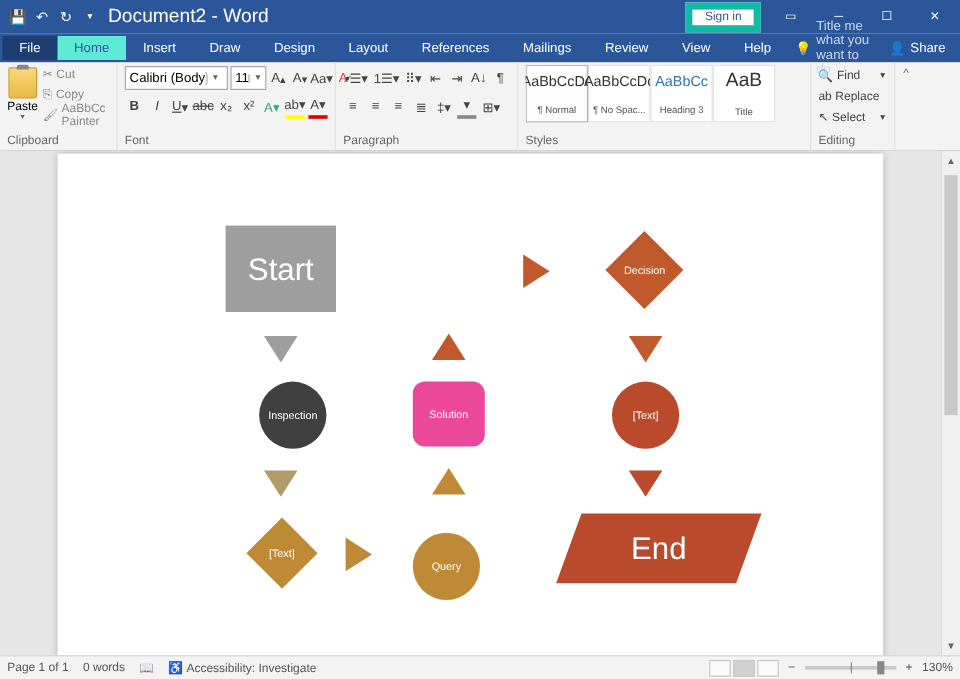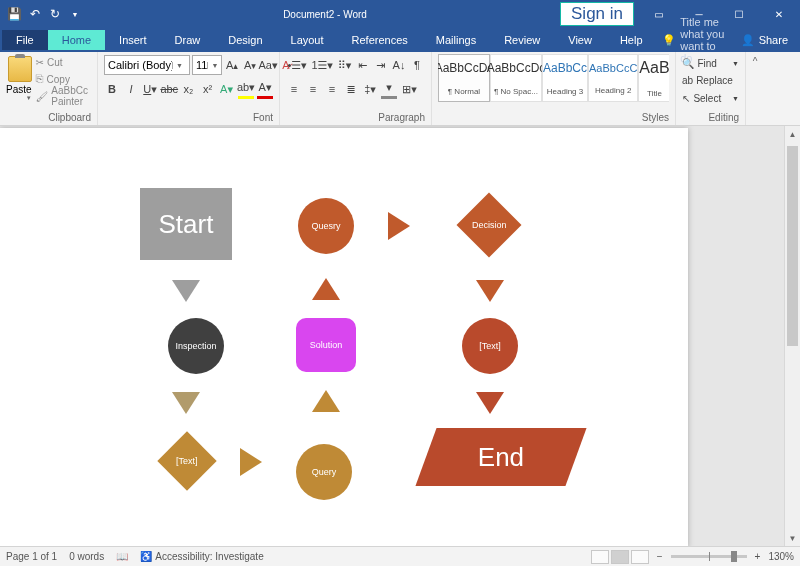--- a/index.html
+++ b/index.html
@@ -1,55 +1,55 @@
 <!DOCTYPE html>
 <html><head>
 <meta charset="utf-8">
 <style>
 *{margin:0;padding:0;box-sizing:border-box;font-family:"Segoe UI",Arial,sans-serif;user-select:none}
 body{background:#e6e6e6;width:800px;height:566px;overflow:hidden;position:relative}
 .titlebar{height:28px;background:#2b579a;color:#fff;display:flex;align-items:center;font-size:11px}
 .qat{display:flex;align-items:center;gap:6px;padding:0 8px}
 .qat-icon{width:14px;height:14px;display:flex;align-items:center;justify-content:center;font-size:12px;color:#fff}
-.titlebar-center{flex:1;text-align:center;font-size:10px}
+.titlebar-center{flex:1;text-align:left;font-size:16px}
 .titlebar-right{display:flex;align-items:center;gap:10px;padding-right:6px}
-.signin-btn{background:#fff;color:#2b579a;padding:1px 10px;font-size:17px;border:1px solid #14b8a6}
+.signin-btn{background:#fff;color:#2b579a;padding:1px 10px;font-size:10px;border:6px solid #14b8a6}
 .win-btn{width:30px;height:28px;display:flex;align-items:center;justify-content:center;font-size:10px;color:#fff}
 .menubar{height:24px;background:#2b579a;display:flex;align-items:center;padding:0 2px;color:#fff;font-size:11px}
 .menuitem{padding:4px 14px;cursor:pointer}
 .menuitem.active{background:#5eead4;color:#2b579a}
 .tellme{display:flex;align-items:center;gap:4px;margin-left:6px;color:#cfd9ea;font-size:11px}
 .share{margin-left:auto;padding:4px 10px;display:flex;align-items:center;gap:4px}
 .ribbon{height:74px;background:#f3f3f3;border-bottom:1px solid #d4d4d4;display:flex;font-size:10px}
 .group{border-right:1px solid #e1e1e1;padding:2px 6px 0;display:flex;flex-direction:column;position:relative}
-.group-label{text-align:right;font-size:10px;color:#666;padding:2px 0;margin-top:auto;position:relative}
+.group-label{text-align:left;font-size:10px;color:#666;padding:2px 0;margin-top:auto;position:relative}
 .clipboard-group{width:98px}
 .clipboard-top{display:flex;gap:4px;height:52px}
-.paste-btn{display:flex;flex-direction:column;align-items:flex-end;width:34px;padding-top:2px}
+.paste-btn{display:flex;flex-direction:column;align-items:center;width:34px;padding-top:2px}
 .paste-ico{width:24px;height:26px;background:linear-gradient(#f9d97a,#e8b947);border:1px solid #c89a2e;border-radius:2px;position:relative}
 .paste-ico:before{content:"";position:absolute;top:-3px;left:6px;width:10px;height:4px;background:#888;border-radius:2px 2px 0 0}
 .clip-small{display:flex;flex-direction:column;gap:1px;font-size:10px;color:#888}
 .clip-small div{display:flex;align-items:center;gap:3px;height:16px}
 .font-group{width:182px}
 .font-row{display:flex;align-items:center;gap:2px;height:22px;margin-bottom:2px}
 .font-row2{display:flex;align-items:center;gap:3px;height:22px}
 .combo{background:#fff;border:1px solid #ababab;height:20px;font-size:11px;display:flex;align-items:center;padding:0 3px}
 .combo-arrow{border-left:1px solid #ababab;padding:0 3px;font-size:7px;color:#666}
 .rbtn{height:20px;min-width:16px;display:flex;align-items:center;justify-content:center;font-size:11px;color:#444;padding:0 2px}
 .para-group{width:152px}
 .styles-group{width:244px;flex:0 0 244px}
 .styles-row{display:flex;gap:0;height:50px;overflow:hidden}
 .style-box{width:52px;height:48px;border:1px solid #e1e1e1;background:#fff;display:flex;flex-direction:column;align-items:center;justify-content:center;font-size:8px}
 .style-box.sel{border:1px solid #b8b8b8;background:#fdfdfd}
 .style-preview{font-size:12px;color:#333}
 .style-name{font-size:8px;color:#555;margin-top:12px}
 .editing-group{width:70px}
 .edit-item{display:flex;align-items:center;gap:3px;height:16px;font-size:10px;color:#444}
 .collapse-btn{width:18px;display:flex;align-items:flex-start;justify-content:center;padding-top:4px;font-size:10px;color:#666}
-.doc-area{position:absolute;top:126px;left:0;right:16px;bottom:20px;background:#e6e6e6;display:flex;overflow:hidden;padding-top:2px}
+.doc-area{position:absolute;top:126px;left:0;right:16px;bottom:20px;background:#e6e6e6;display:flex;justify-content:center;overflow:hidden;padding-top:2px}
 .page{width:688px;height:420px;background:#fff;box-shadow:0 0 6px rgba(0,0,0,.25);position:relative}
 .scroll-v{position:absolute;right:0;top:126px;bottom:20px;width:16px;background:#f0f0f0;border-left:1px solid #d8d8d8}
 .scroll-thumb{position:absolute;top:20px;left:2px;right:2px;height:200px;background:#c8c8c8}
 .scroll-ar{position:absolute;left:0;right:0;height:16px;display:flex;align-items:center;justify-content:center;font-size:8px;color:#666}
 .statusbar{position:absolute;bottom:0;left:0;right:0;height:20px;background:#f3f3f3;border-top:1px solid #d4d4d4;display:flex;align-items:center;font-size:10px;color:#555;padding:0 6px;gap:12px}
 .status-right{margin-left:auto;display:flex;align-items:center;gap:8px}
 .view-btns{display:flex;gap:2px}
 .view-btn{width:18px;height:14px;border:1px solid #c8c8c8;background:#fafafa}
 .view-btn.act{background:#d0d0d0}
 .zoom-slider{width:76px;height:3px;background:#c8c8c8;position:relative}
@@ -201,24 +201,20 @@
         </div>
       <div class="style-box">
           <div class="style-preview">AaBbCcDc</div>
           <div class="style-name">¶ No Spac...</div>
         </div>
       <div class="style-box">
           <div class="style-preview" style="color:#2e74b5">AaBbCc</div>
           <div class="style-name">Heading 3</div>
         </div>
       <div class="style-box">
-          <div class="style-preview" style="color:#2e74b5;font-size:11px">AaBbCcC</div>
-          <div class="style-name">Heading 2</div>
-        </div>
-      <div class="style-box">
           <div class="style-preview" style="font-size:16px">AaB</div>
           <div class="style-name">Title</div>
         </div>
 
     </div>
     <div class="group-label">Styles</div>
   </div>
 
   <div class="group editing-group">
     <div style="height:52px;display:flex;flex-direction:column;gap:2px;padding-top:2px">
@@ -242,44 +238,41 @@
 
   <div class="collapse-btn">^</div>
 </div>
 
 <div class="doc-area">
   <div class="page">
 
     <div class="shape start-box">
         <span>Start</span>
       </div>
-    <div class="shape circ" style="left:298px;top:70px;width:56px;height:56px;background:#c05a2c">
-        <span>Quesry</span>
-      </div>
     <div class="shape" style="left:388px;top:84px">
         <div class="tri-right" style="border-left:22px solid #c05a2c"></div>
       </div>
     <div class="shape diamond" style="left:466px;top:74px;width:46px;height:46px;background:#c05a2c">
         <span>Decision</span>
       </div>
 
     <div class="shape" style="left:172px;top:152px">
         <div class="tri-down" style="border-top:22px solid #9e9e9e"></div>
       </div>
     <div class="shape" style="left:312px;top:150px">
         <div class="tri-up" style="border-bottom:22px solid #c05a2c"></div>
       </div>
     <div class="shape" style="left:476px;top:152px">
         <div class="tri-down" style="border-top:22px solid #c05a2c"></div>
       </div>
 
     <div class="shape circ" style="left:168px;top:190px;width:56px;height:56px;background:#404040">
         <span>Inspection</span>
       </div>
-    <div class="shape rrect" style="left:296px;top:190px;width:60px;height:54px;background:#d946ef">
+    <div class="shape rrect" style="left:296px;top:190px;width:60px;height:54px;background:#ec4899">
         <span>Solution</span>
       </div>
     <div class="shape circ" style="left:462px;top:190px;width:56px;height:56px;background:#b94a2c">
         <span>[Text]</span>
       </div>
 
     <div class="shape" style="left:172px;top:264px">
         <div class="tri-down" style="border-top:22px solid #b19b6b"></div>
       </div>
     <div class="shape" style="left:312px;top:262px">

